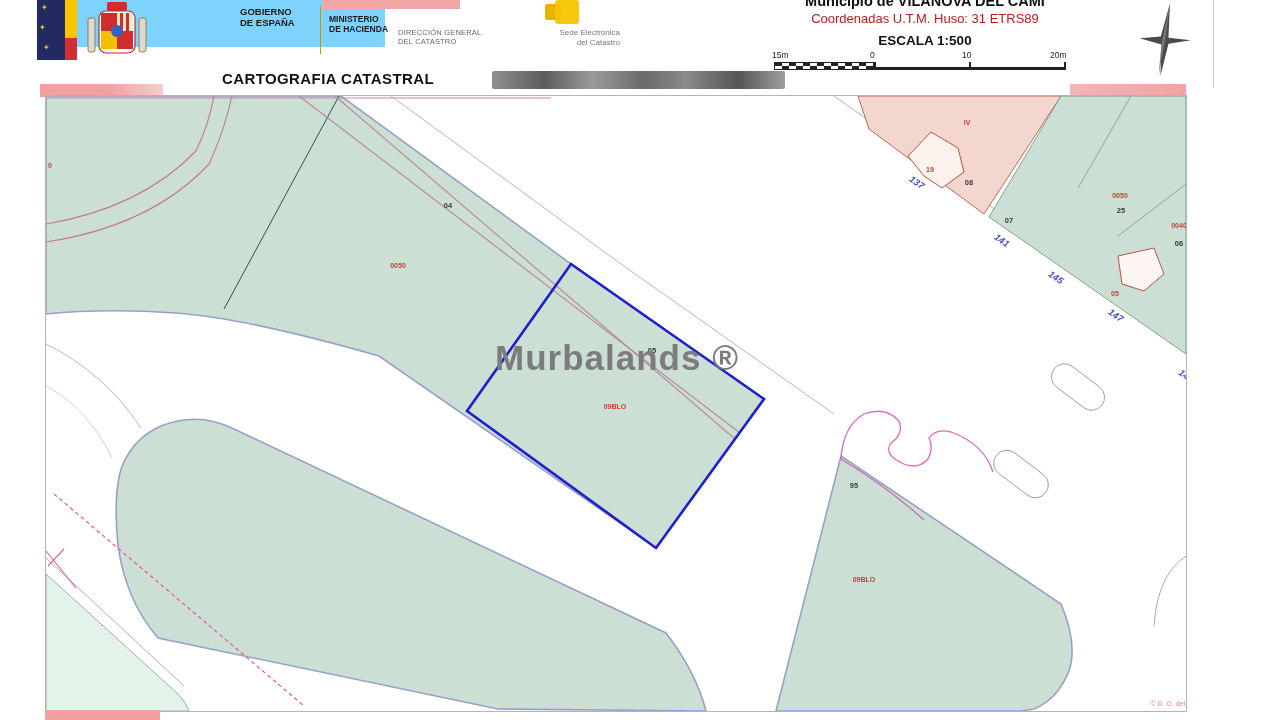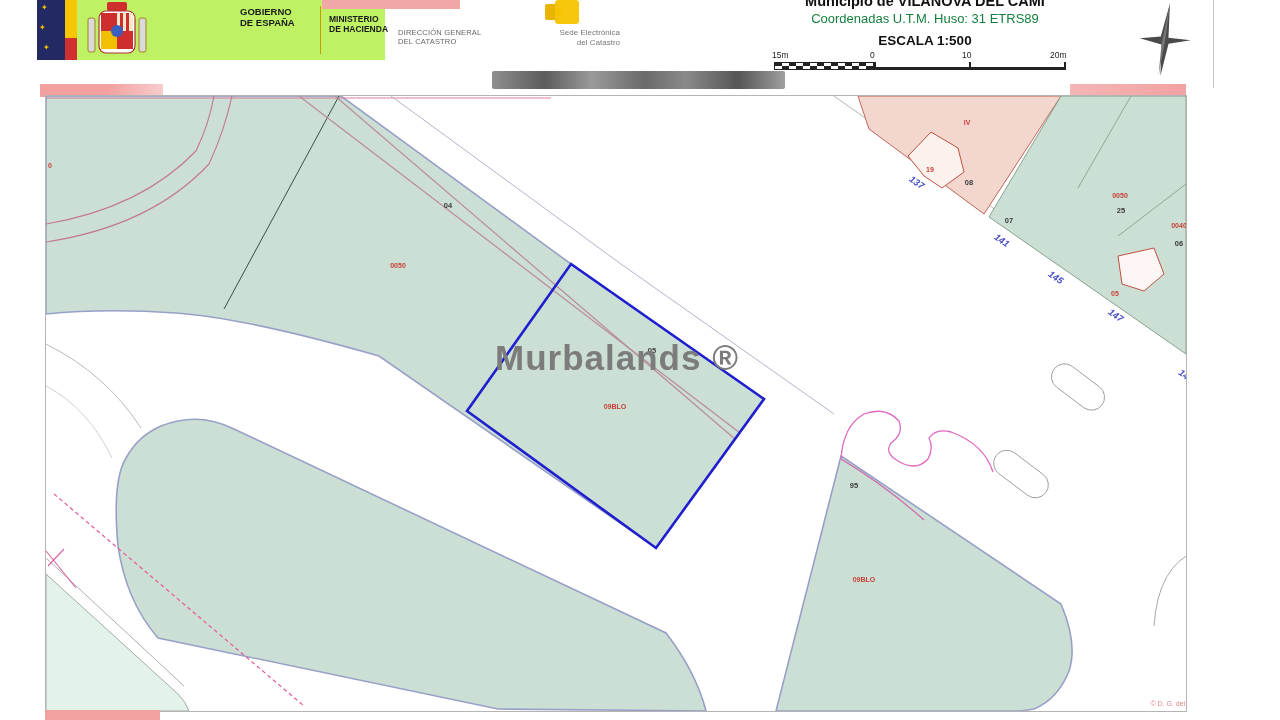--- a/index.html
+++ b/index.html
@@ -6,35 +6,35 @@
   .page{position:relative;width:1280px;height:720px;background:#ffffff;overflow:hidden;
         font-family:"Liberation Sans", sans-serif;}
   .abs{position:absolute;}
 
   
   .flag{left:37px;top:0;width:40px;height:60px;}
   .flag-navy{left:0;top:0;width:28px;height:60px;background:#232a63;}
   .flag-star{position:absolute;color:#f7c600;font-size:8px;line-height:8px;}
   .flag-strip-y{left:28px;top:0;width:12px;height:38px;background:#f7c600;}
   .flag-strip-r{left:28px;top:38px;width:12px;height:22px;background:#d03030;}
-  .gov-box{left:77px;top:0;width:308px;height:60px;background:#bef264;}
+  .gov-box{left:77px;top:0;width:308px;height:47px;background:#7dd3fc;}
   .gov-text{left:163px;top:6px;width:80px;font-size:9.5px;font-weight:bold;color:#1a1a1a;line-height:11px;}
   .gov-div{left:243px;top:6px;width:1px;height:48px;background:#c79b00;}
   .min-text{left:252px;top:14px;width:120px;font-size:8.5px;font-weight:bold;color:#1a1a1a;line-height:10px;}
   .redact-pink-sm{left:245px;top:0;width:138px;height:9px;background:#f2a7a7;}
 
   .dgc{left:398px;top:28px;width:110px;font-size:7.5px;color:#666;line-height:9px;letter-spacing:.2px;}
   .sede-txt{left:524px;top:28px;width:96px;font-size:8px;color:#777;line-height:10px;text-align:right;}
   .sede-icon{left:545px;top:0;width:46px;height:26px;}
   .sede-sq1{left:0;top:4px;width:16px;height:16px;background:#e8b400;border-radius:2px;}
   .sede-sq2{left:10px;top:0;width:24px;height:24px;background:#f5c400;border-radius:3px;opacity:.95;}
 
   
   .municipio{left:760px;top:-7px;width:330px;text-align:center;font-size:14.5px;font-weight:bold;color:#111;}
-  .coords{left:760px;top:11px;width:330px;text-align:center;font-size:13px;color:#15803d;}
+  .coords{left:760px;top:11px;width:330px;text-align:center;font-size:13px;color:#b91c1c;}
   .escala{left:760px;top:33px;width:330px;text-align:center;font-size:13.5px;font-weight:bold;color:#111;}
   .sbar{left:772px;top:50px;width:300px;height:24px;font-size:8.5px;color:#222;}
   .sbar-lab{position:absolute;top:0;}
   .sbar-bar{position:absolute;top:12px;left:2px;width:292px;height:8px;}
   .sbar-check{position:absolute;left:0;top:0;width:100px;height:8px;border:1px solid #222;box-sizing:border-box;}
   .sbar-check .r1{position:absolute;left:0;top:0;width:100%;height:3px;
       background:repeating-linear-gradient(90deg,#222 0 7px,#fff 7px 14px);}
   .sbar-check .r2{position:absolute;left:0;bottom:0;width:100%;height:3px;
       background:repeating-linear-gradient(90deg,#fff 0 7px,#222 7px 14px);}
   .sbar-line{position:absolute;left:100px;top:0;width:192px;height:8px;border-bottom:3px solid #222;box-sizing:border-box;}
@@ -144,20 +144,21 @@
   </div>
 
   <svg class="abs compass" viewBox="-36 -42 72 84">
     <g transform="rotate(9)">
       <path d="M0,-39 L4,-4 L27,-5 L5,2 L2,36 L-2,4 L-25,1 L-4,-4 Z" fill="#4a4a4a"></path>
       <path d="M0,-39 L1,-4 L0,36 L-2,4 Z" fill="#777"></path>
     </g>
   </svg>
   <div class="abs frame-line"></div>
 
+  <div class="abs map-title">CARTOGRAFIA CATASTRAL</div>
   <div class="abs redact-gray"></div>
   <div class="abs redact-pink-l"></div>
   <div class="abs redact-pink-r"></div>
 
   <div class="abs mapbox">
     <svg id="map-svg" width="1140" height="615" viewBox="0 0 1140 615">
 
       <path d="M0,0 L295,0 L525,168 L718,303 L610,452 L333,260 Q200,222 130,217 Q60,212 0,218 Z" fill="#ccdfd4" stroke="#98a0c8" stroke-width="1.6"></path>
 
       <path d="M0,2 L505,2" stroke="#d87ca0" stroke-width="1" fill="none"></path>

